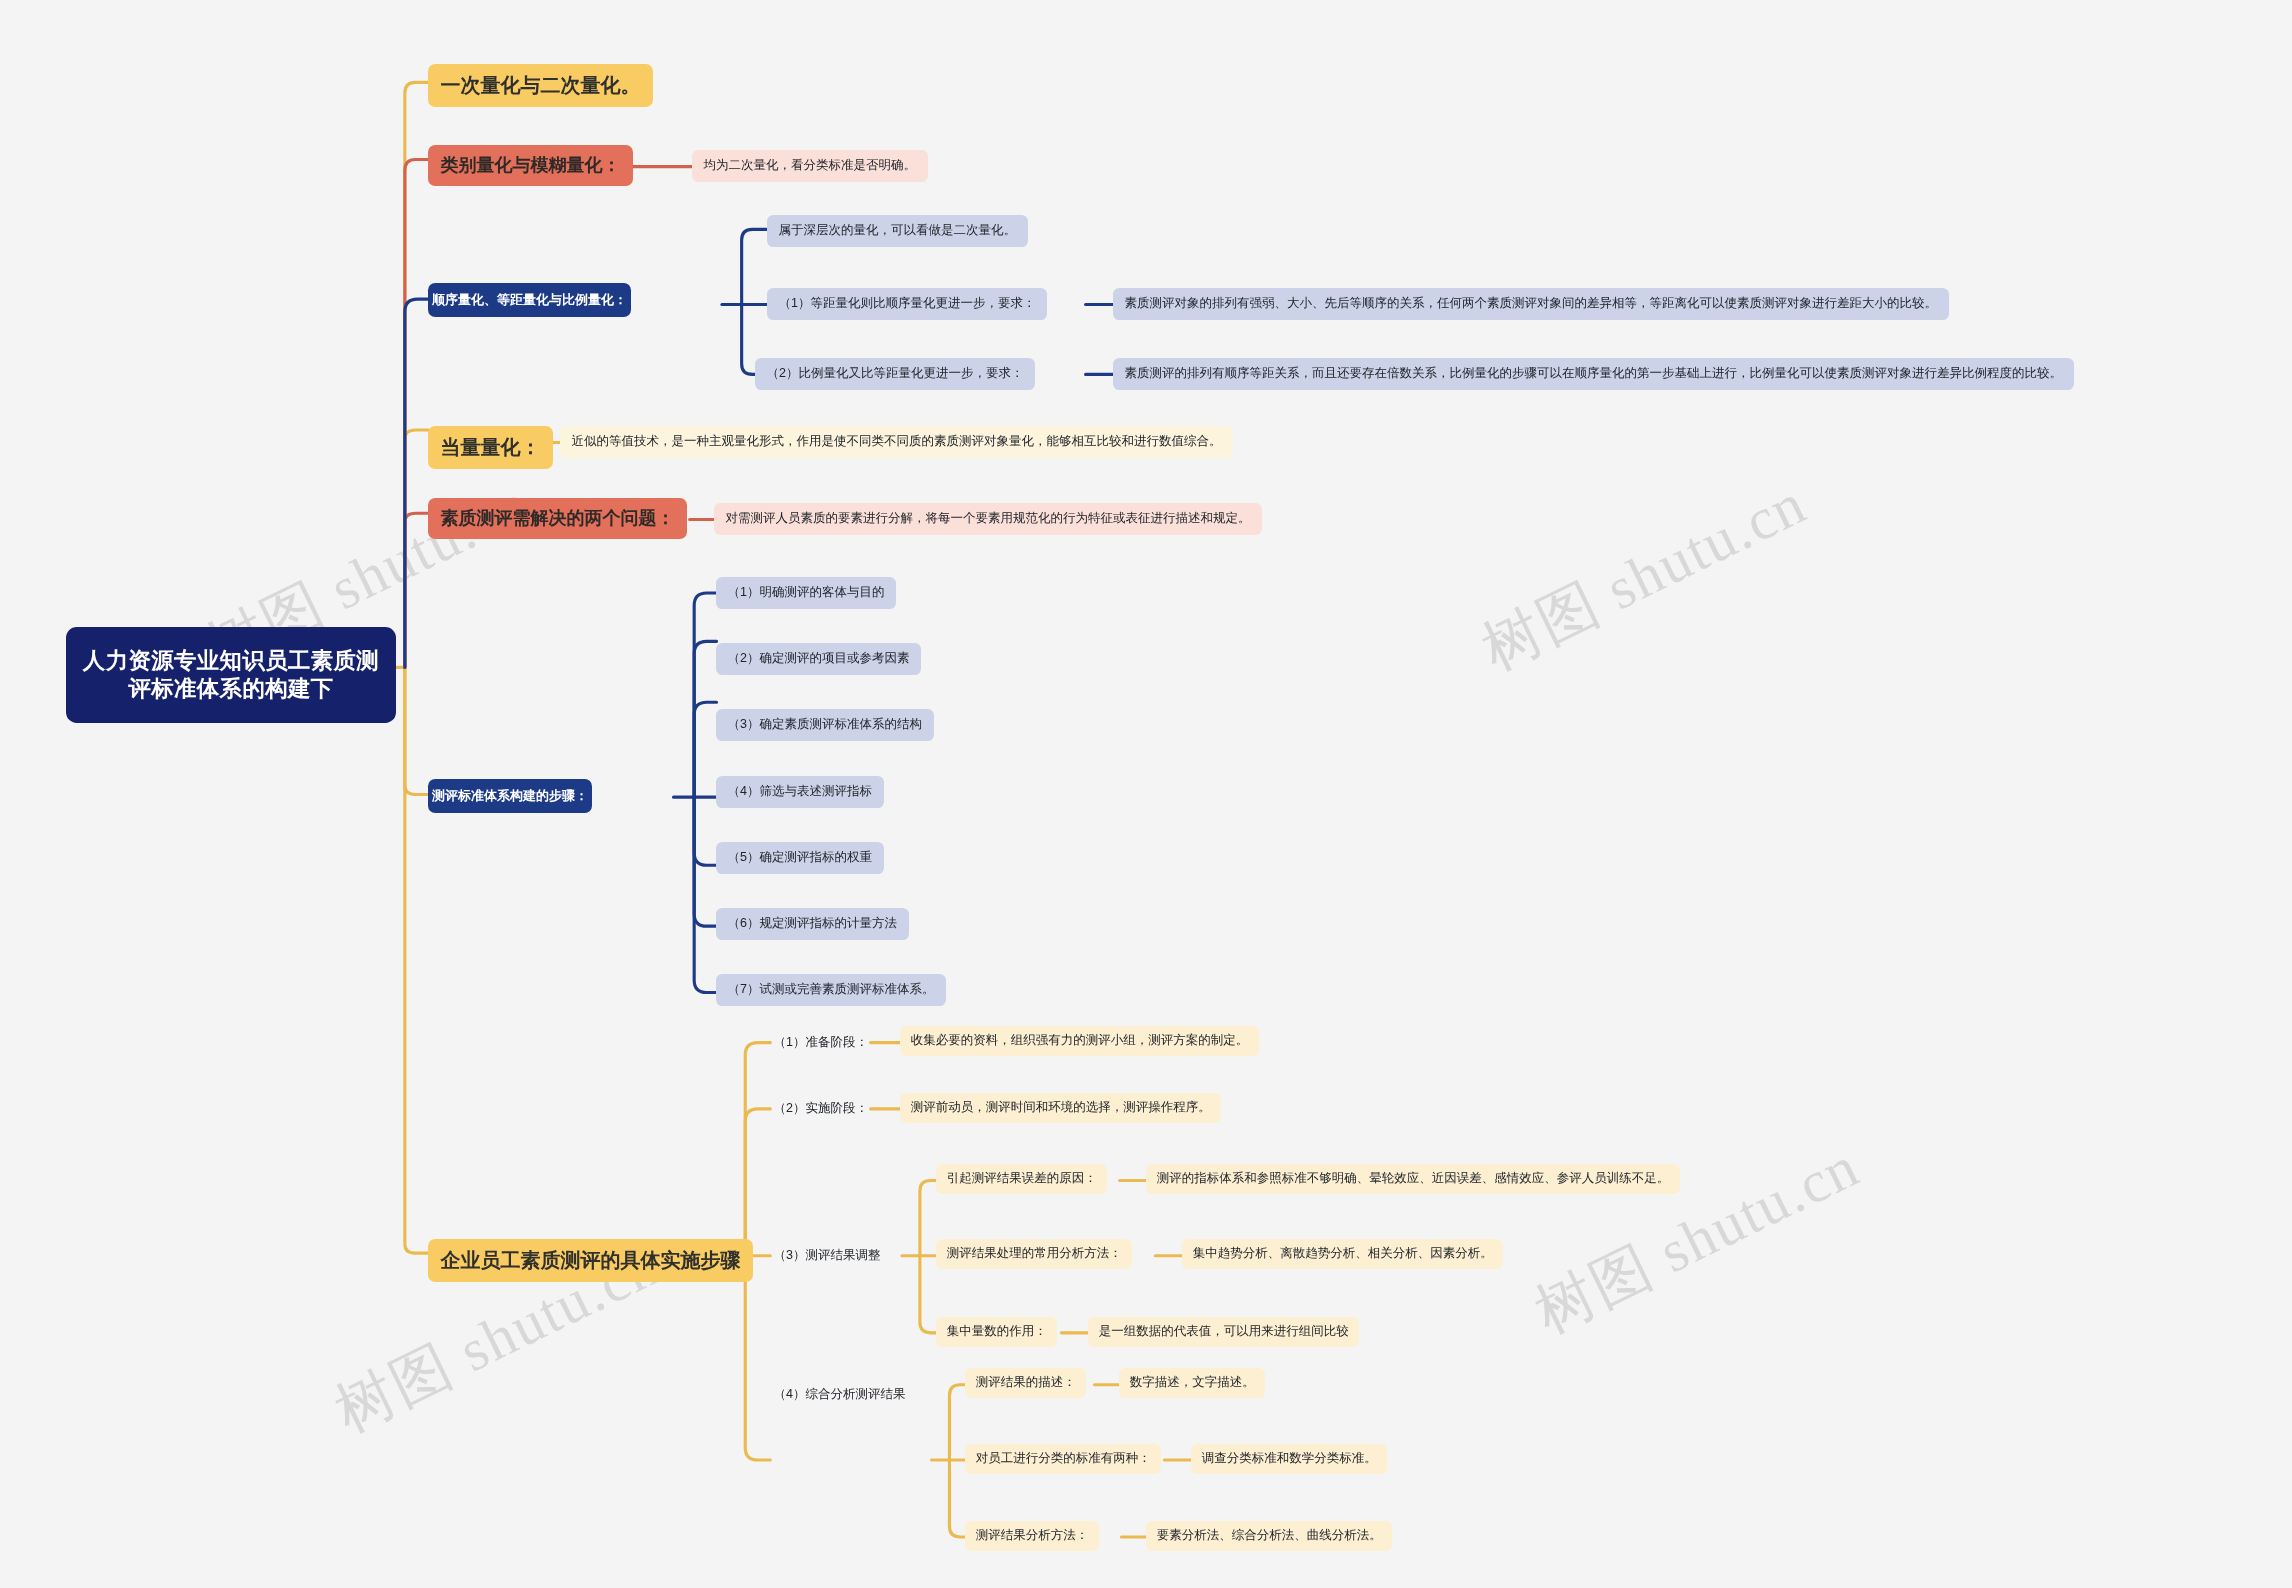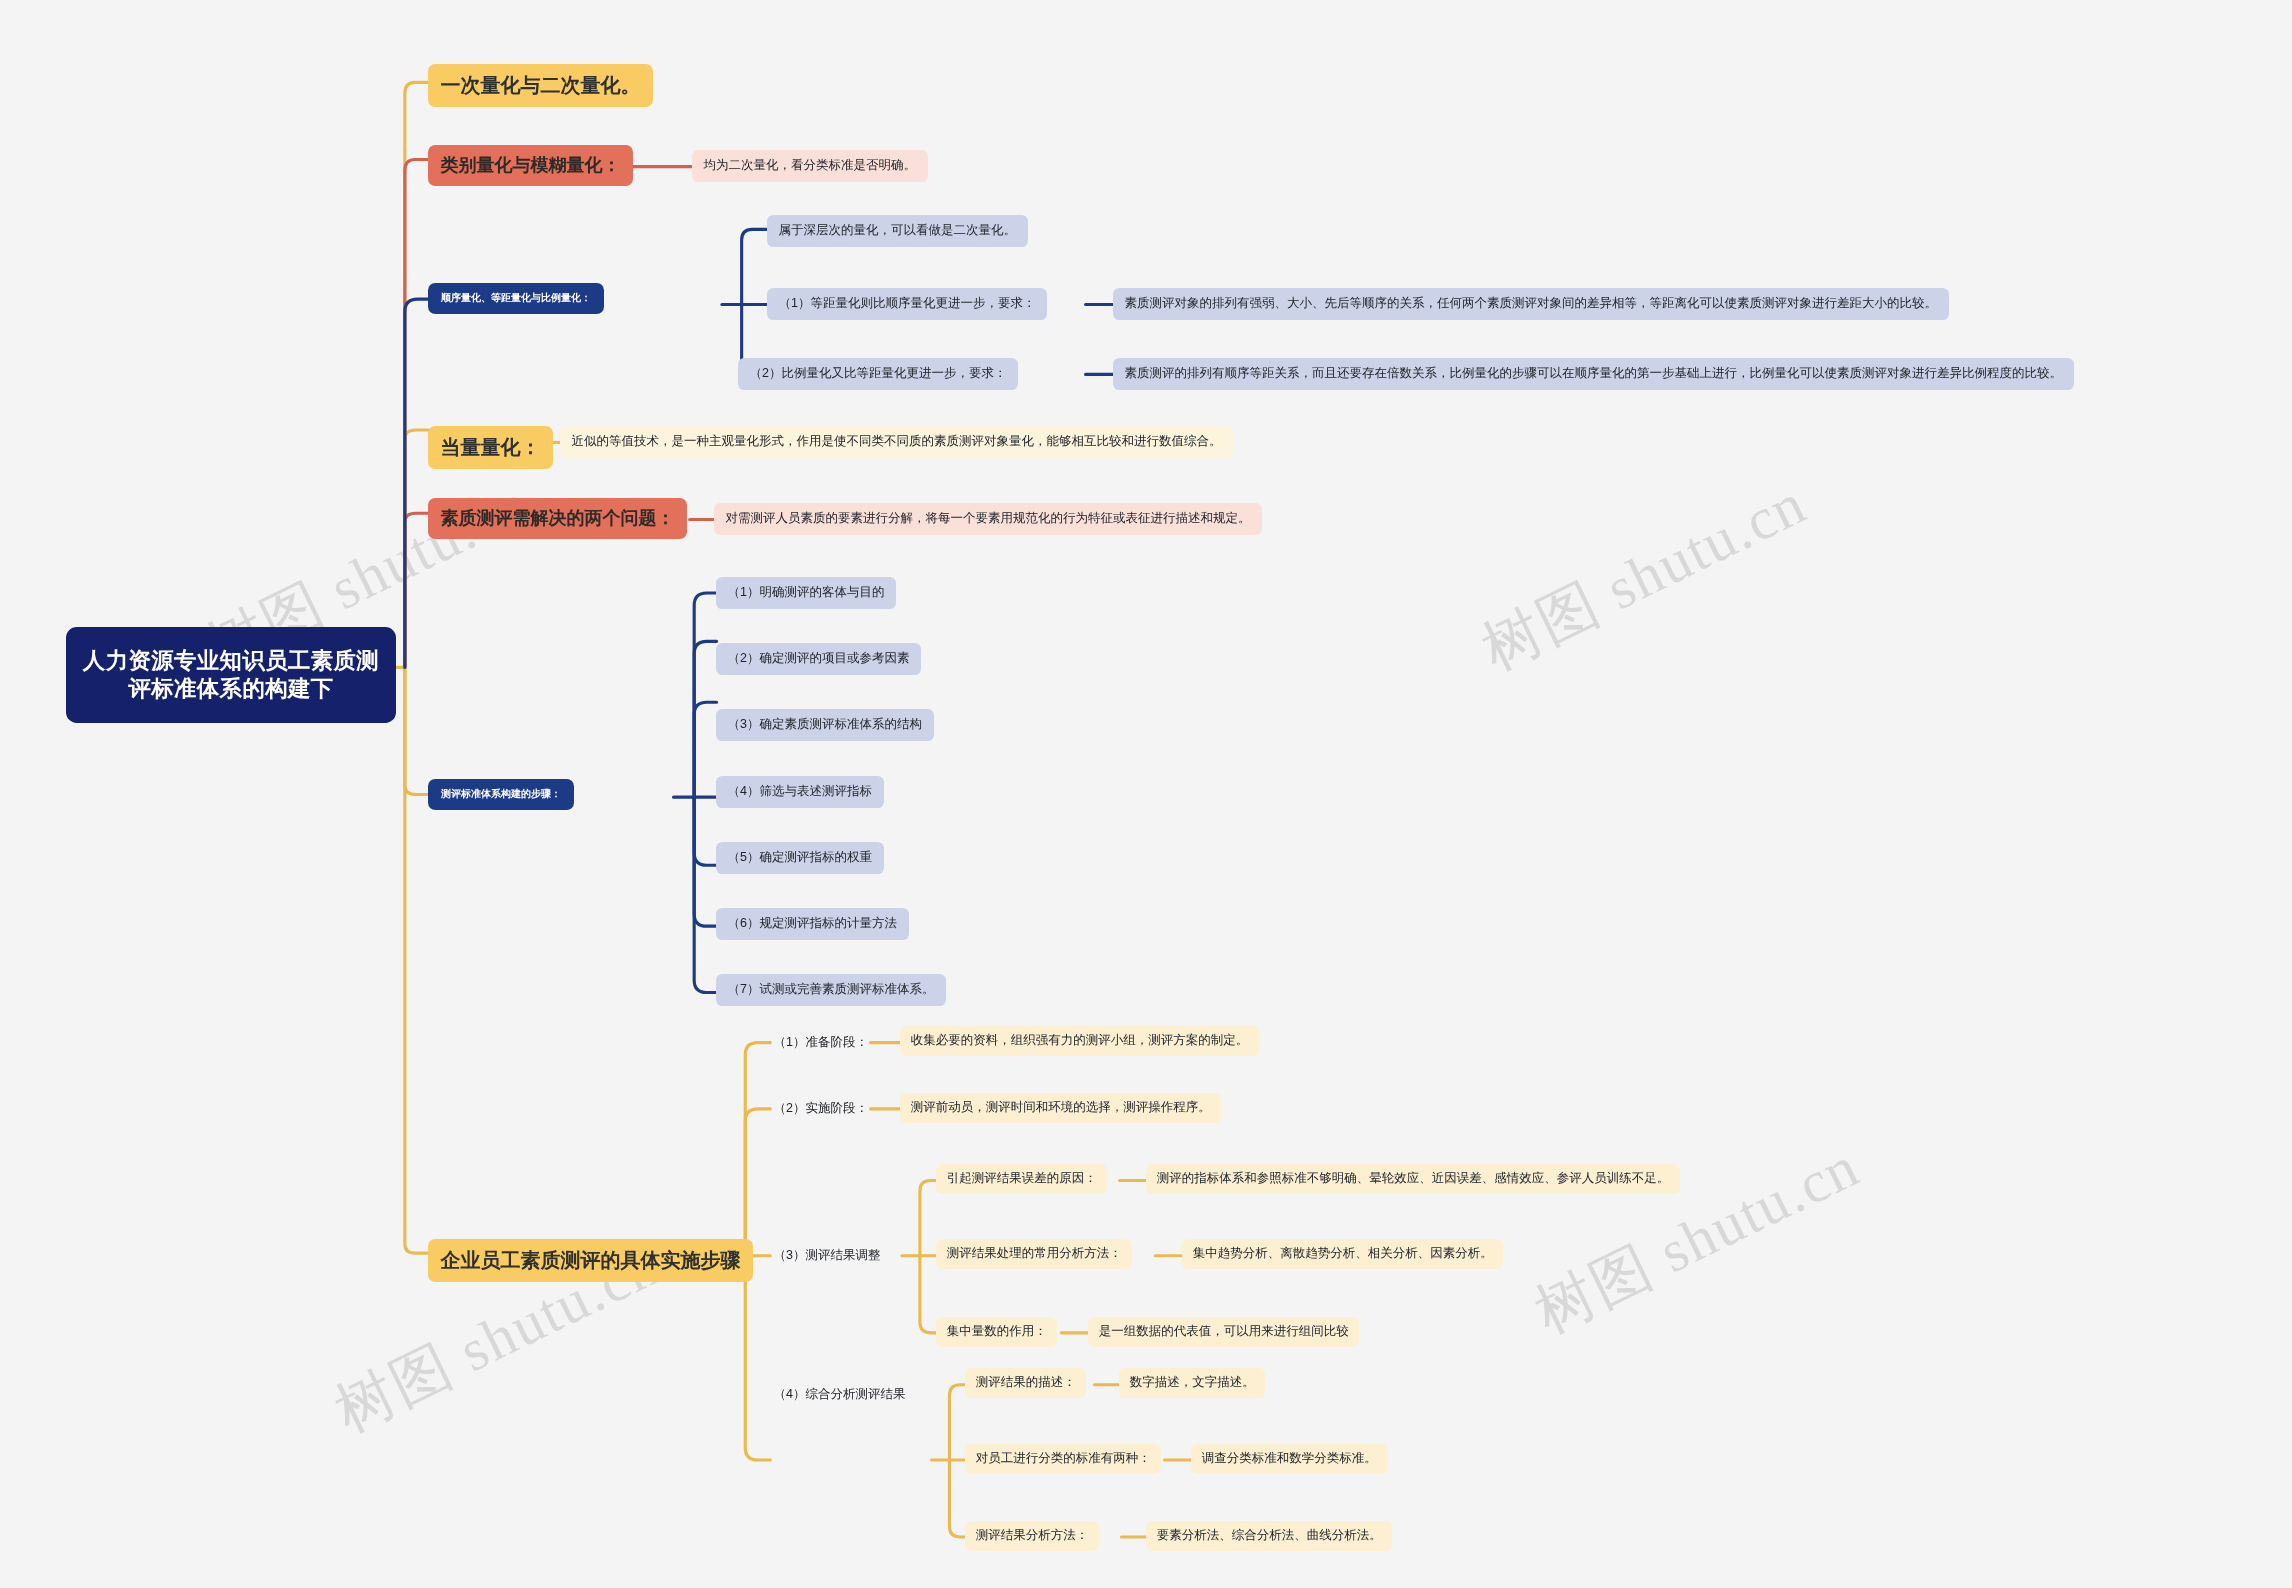--- a/index.html
+++ b/index.html
@@ -52,22 +52,22 @@
   
   .n-b2-yellow {
     background: #f9cb63; color: #30302c; font-size: 20px; font-weight: 700;
     padding: 9px 12.5px; border-radius: 7.2px;
   }
   .n-b2-red {
     background: #e2705a; color: #2f2a28; font-size: 18px; font-weight: 700;
     padding: 9px 12.5px; border-radius: 7.2px;
   }
   .n-b2-blue {
-    background: #1d3a86; color: #ffffff; font-size: 10px; font-weight: 700;
-    padding: 9px 13px; border-radius: 7.2px;
+    background: #1d3a86; color: #ffffff; font-size: 13px; font-weight: 700;
+    padding: 9px 4px; border-radius: 7.2px;
   }
   
   .n-leaf-blue {
     background: #ccd3e8; color: #21242b; font-size: 12.5px;
     padding: 8px 11.6px; border-radius: 6.3px; font-weight: 400;
   }
   .n-leaf-red {
     background: #fbe0da; color: #21242b; font-size: 12.5px;
     padding: 8px 11.6px; border-radius: 6.3px;
   }
@@ -184,21 +184,21 @@
     <span>属于深层次的量化，可以看做是二次量化。</span>
   </div>
 
   <div class="node n-leaf-blue" style="left:767px; top:288px;">
     <span>（1）等距量化则比顺序量化更进一步，要求：</span>
   </div>
   <div class="node n-leaf-blue" style="left:1113px; top:288px;">
     <span>素质测评对象的排列有强弱、大小、先后等顺序的关系，任何两个素质测评对象间的差异相等，等距离化可以使素质测评对象进行差距大小的比较。</span>
   </div>
 
-  <div class="node n-leaf-blue" style="left:738px; top:358px;text-align:right;">
+  <div class="node n-leaf-blue" style="left:755px; top:358px;text-align:right;">
     <span>（2）比例量化又比等距量化更进一步，要求：</span>
   </div>
   <div class="node n-leaf-blue" style="left:1113px; top:358px;">
     <span>素质测评的排列有顺序等距关系，而且还要存在倍数关系，比例量化的步骤可以在顺序量化的第一步基础上进行，比例量化可以使素质测评对象进行差异比例程度的比较。</span>
   </div>
 
   <div class="node n-b2-yellow" style="left:428px; top:426px;">
     <span>当量量化：</span>
   </div>
   <div class="node n-leaf-yellow" style="left:560px; top:426px;">

